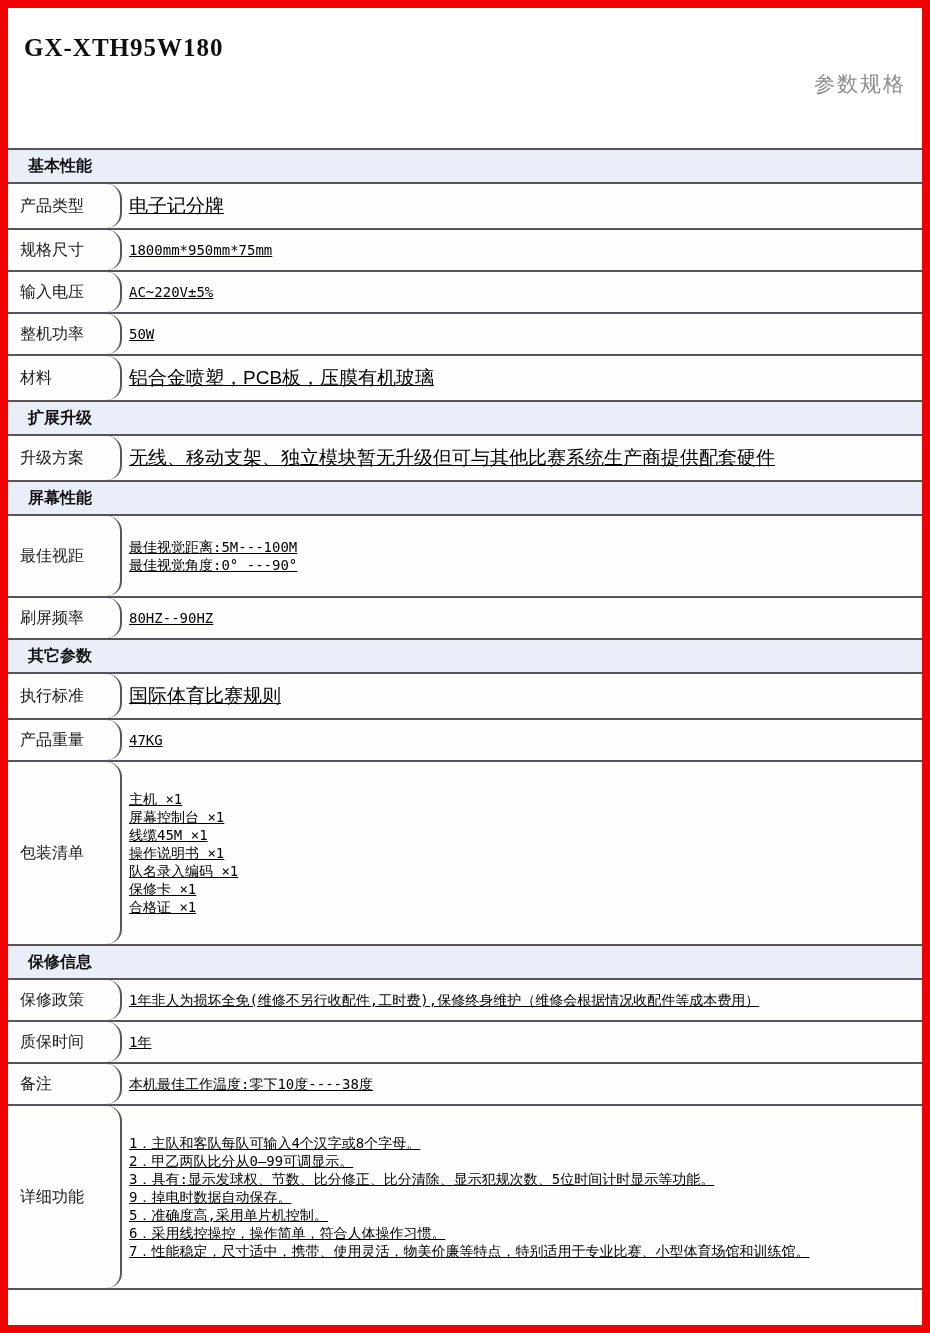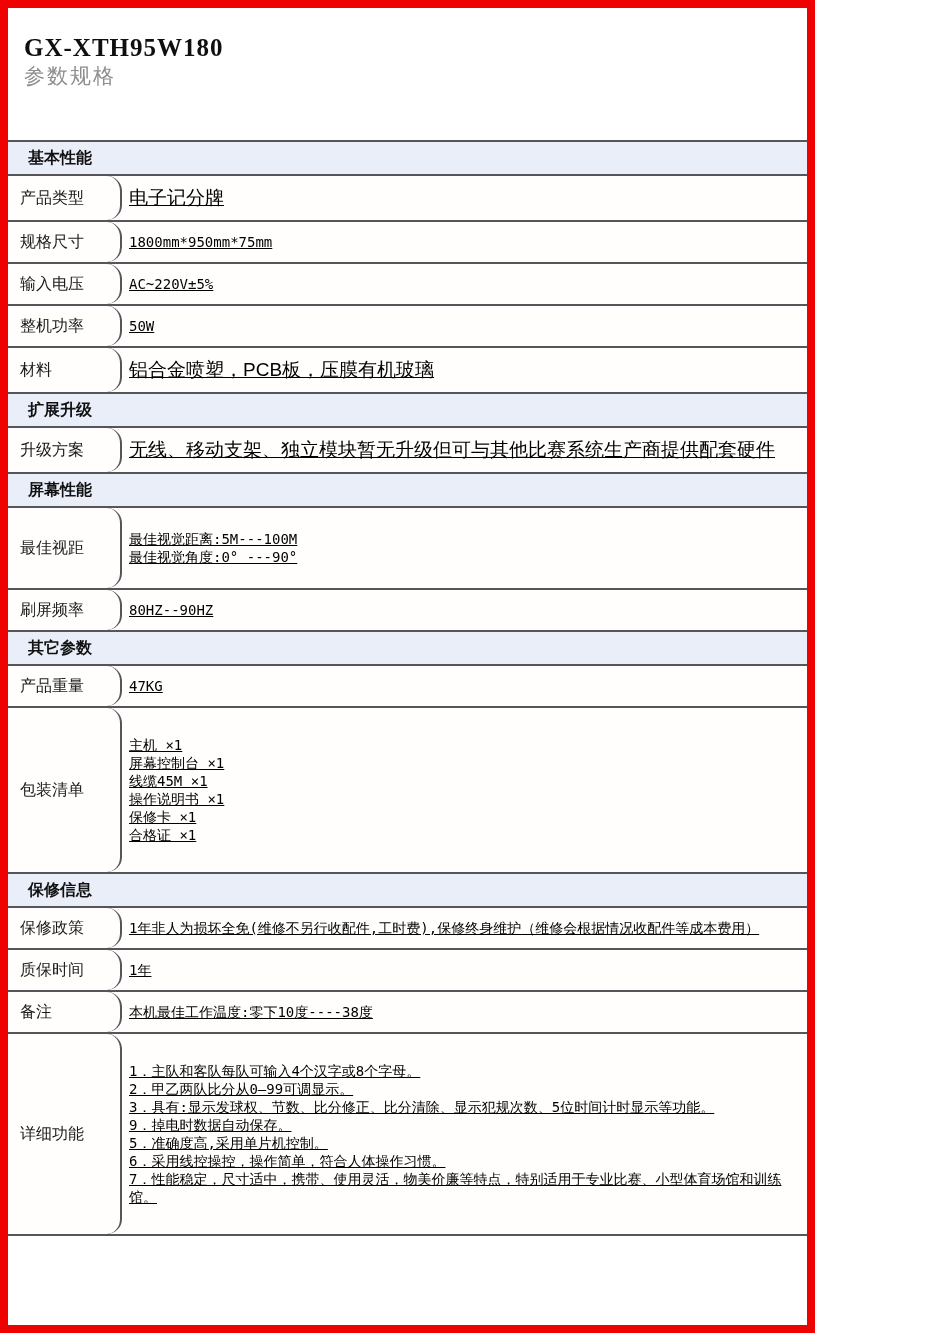--- a/index.html
+++ b/index.html
@@ -1,41 +1,43 @@
 <!DOCTYPE html>
 <html><head>
 <meta charset="utf-8">
 <style>
   html, body { margin: 0; padding: 0; background: #ffffff; }
   body { font-family: "Liberation Sans", sans-serif; }
 
   .page {
     position: relative;
-    width: 815px;
+    width: 930px;
     height: 1333px;
     box-sizing: border-box;
     border: 8px solid var(--frame, #ee0202);
     background: #ffffff;
     overflow: hidden;
   }
 
   .page-header { padding: 26px 16px 0 16px; }
 
   .product-title {
     font-family: "Liberation Serif", "DejaVu Serif", serif;
     font-weight: bold;
     font-size: 25px;
     color: #0f0f0f;
     letter-spacing: 1px;
   }
 
   .spec-subtitle {
+    margin-top: 8px;
     font-size: 21px;
     color: var(--subtitle-gray, #8e8e8e);
     letter-spacing: 2px;
+    text-align: right;
   }
 
   .spec-table {
     margin-top: 50px;
     width: 100%;
     border-top: 2px solid var(--grid-line, #55555a);
   }
 
   .section-header {
     background: var(--section-bg, #e9eef9);
@@ -144,32 +146,39 @@
         </div>
       </div>
       <div class="spec-row">
         <div class="cell-label">刷屏频率</div>
         <div class="cell-value mono-small">
           <div class="value-line">80HZ--90HZ</div>
         </div>
       </div>
       <div class="section-header">其它参数</div>
       <div class="spec-row">
+        <div class="cell-label">执行标准</div>
+        <div class="cell-value sans-large">
+          <div class="value-line">国际体育比赛规则</div>
+        </div>
+      </div>
+      <div class="spec-row">
         <div class="cell-label">产品重量</div>
         <div class="cell-value mono-small">
           <div class="value-line">47KG</div>
         </div>
       </div>
       <div class="spec-row">
         <div class="cell-label">包装清单</div>
         <div class="cell-value mono-small pad-7">
           <div class="value-line">主机 ×1</div>
           <div class="value-line">屏幕控制台 ×1</div>
           <div class="value-line">线缆45M ×1</div>
           <div class="value-line">操作说明书 ×1</div>
+          <div class="value-line">队名录入编码 ×1</div>
           <div class="value-line">保修卡 ×1</div>
           <div class="value-line">合格证 ×1</div>
         </div>
       </div>
       <div class="section-header">保修信息</div>
       <div class="spec-row">
         <div class="cell-label">保修政策</div>
         <div class="cell-value mono-small">
           <div class="value-line">1年非人为损坏全免(维修不另行收配件,工时费),保修终身维护（维修会根据情况收配件等成本费用）</div>
         </div>

